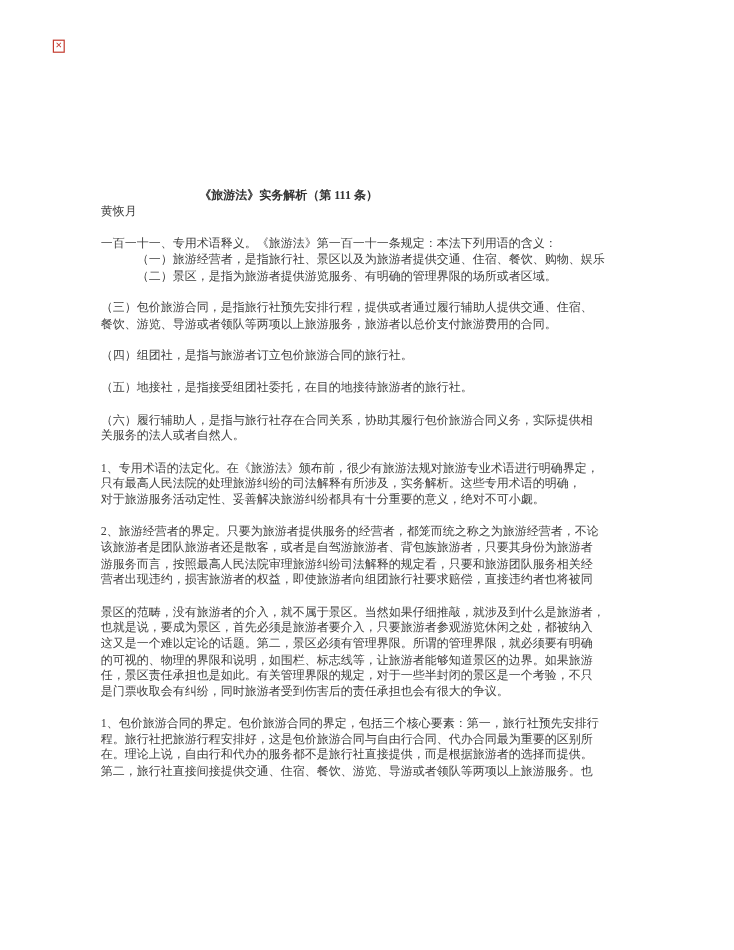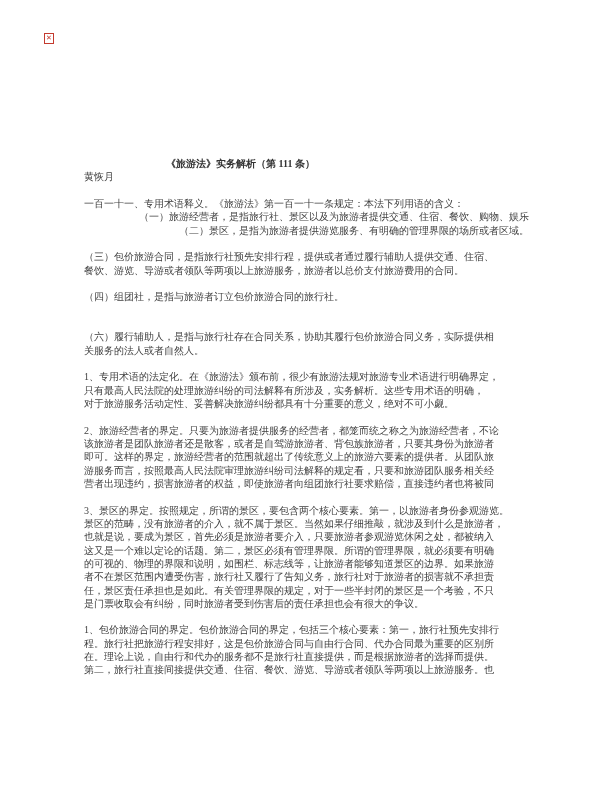--- a/index.html
+++ b/index.html
@@ -33,21 +33,21 @@
     left: 84px; top: 157px;
     width: 445px;
     color: #3e3e3e;
     font-size: 10px;
   }
   .line {
     height: 13.34px;
     line-height: 13.34px;
     white-space: nowrap;
   }
-  .line.ind { padding-left: 30px; text-align: right; }
+  .line.ind { padding-left: 30px; }
   .title-line {
     padding-left: 82px;
     font-weight: 600;
     color: #333333;
   }
 </style>
 </head>
 <body>
 
 <div class="page">
@@ -61,40 +61,38 @@
   <div class="line">&nbsp;</div>
       <div class="line">一百一十一、专用术语释义。《旅游法》第一百一十一条规定：本法下列用语的含义：</div>
       <div class="line ind">（一）旅游经营者，是指旅行社、景区以及为旅游者提供交通、住宿、餐饮、购物、娱乐</div>
       <div class="line ind">（二）景区，是指为旅游者提供游览服务、有明确的管理界限的场所或者区域。</div>
       <div class="line">&nbsp;</div>
       <div class="line">（三）包价旅游合同，是指旅行社预先安排行程，提供或者通过履行辅助人提供交通、住宿、</div>
       <div class="line">餐饮、游览、导游或者领队等两项以上旅游服务，旅游者以总价支付旅游费用的合同。</div>
       <div class="line">&nbsp;</div>
       <div class="line">（四）组团社，是指与旅游者订立包价旅游合同的旅行社。</div>
       <div class="line">&nbsp;</div>
+      <div class="line">（五）地接社，是指接受组团社委托，在目的地接待旅游者的旅行社。</div>
       <div class="line">&nbsp;</div>
       <div class="line">（六）履行辅助人，是指与旅行社存在合同关系，协助其履行包价旅游合同义务，实际提供相</div>
       <div class="line">关服务的法人或者自然人。</div>
       <div class="line">&nbsp;</div>
       <div class="line">1、专用术语的法定化。在《旅游法》颁布前，很少有旅游法规对旅游专业术语进行明确界定，</div>
       <div class="line">只有最高人民法院的处理旅游纠纷的司法解释有所涉及，实务解析。这些专用术语的明确，</div>
       <div class="line">对于旅游服务活动定性、妥善解决旅游纠纷都具有十分重要的意义，绝对不可小觑。</div>
       <div class="line">&nbsp;</div>
       <div class="line">2、旅游经营者的界定。只要为旅游者提供服务的经营者，都笼而统之称之为旅游经营者，不论</div>
       <div class="line">该旅游者是团队旅游者还是散客，或者是自驾游旅游者、背包族旅游者，只要其身份为旅游者</div>
-      <div class="line">即可。这样的界定，旅游经营者的范围就超出了传统意义上的旅游六要素的提供者。从团队旅</div>
       <div class="line">游服务而言，按照最高人民法院审理旅游纠纷司法解释的规定看，只要和旅游团队服务相关经</div>
       <div class="line">营者出现违约，损害旅游者的权益，即使旅游者向组团旅行社要求赔偿，直接违约者也将被同</div>
       <div class="line">&nbsp;</div>
-      <div class="line">3、景区的界定。按照规定，所谓的景区，要包含两个核心要素。第一，以旅游者身份参观游览。</div>
       <div class="line">景区的范畴，没有旅游者的介入，就不属于景区。当然如果仔细推敲，就涉及到什么是旅游者，</div>
       <div class="line">也就是说，要成为景区，首先必须是旅游者要介入，只要旅游者参观游览休闲之处，都被纳入</div>
       <div class="line">这又是一个难以定论的话题。第二，景区必须有管理界限。所谓的管理界限，就必须要有明确</div>
       <div class="line">的可视的、物理的界限和说明，如围栏、标志线等，让旅游者能够知道景区的边界。如果旅游</div>
-      <div class="line">者不在景区范围内遭受伤害，旅行社又履行了告知义务，旅行社对于旅游者的损害就不承担责</div>
       <div class="line">任，景区责任承担也是如此。有关管理界限的规定，对于一些半封闭的景区是一个考验，不只</div>
       <div class="line">是门票收取会有纠纷，同时旅游者受到伤害后的责任承担也会有很大的争议。</div>
       <div class="line">&nbsp;</div>
       <div class="line">1、包价旅游合同的界定。包价旅游合同的界定，包括三个核心要素：第一，旅行社预先安排行</div>
       <div class="line">程。旅行社把旅游行程安排好，这是包价旅游合同与自由行合同、代办合同最为重要的区别所</div>
       <div class="line">在。理论上说，自由行和代办的服务都不是旅行社直接提供，而是根据旅游者的选择而提供。</div>
       <div class="line">第二，旅行社直接间接提供交通、住宿、餐饮、游览、导游或者领队等两项以上旅游服务。也</div>
     </div>
 
 </div>

